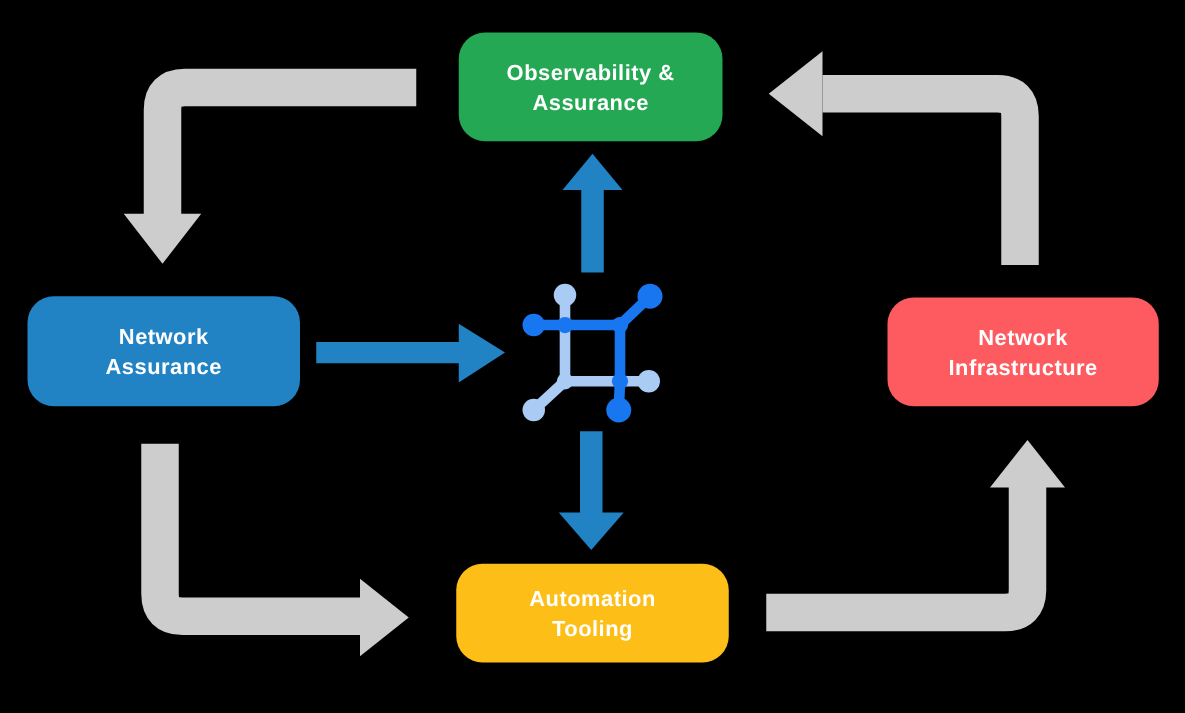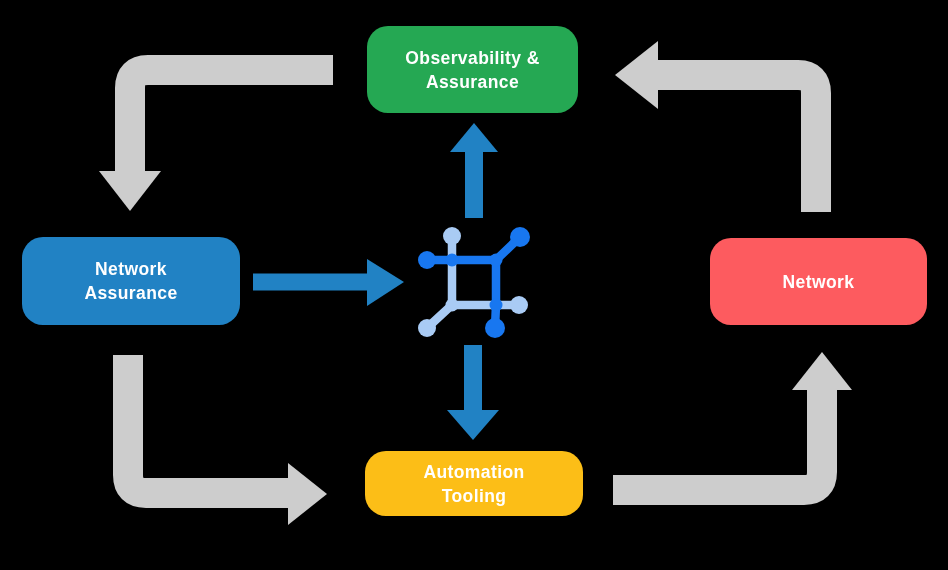--- a/index.html
+++ b/index.html
@@ -25,21 +25,21 @@
     text-align: center;
     color: #ffffff;
     font-size: 17.5px;
     font-weight: 700;
     letter-spacing: 0.4px;
     line-height: 24px;
   }
   #node-observability { left: 367px; top: 26px;  width: 211px; height: 87px; }
   #node-operations    { left: 22px;  top: 237px; width: 218px; height: 88px; }
   #node-infrastructure{ left: 710px; top: 238px; width: 217px; height: 87px; }
-  #node-automation    { left: 365px; top: 451px; width: 218px; height: 65px; }
+  #node-automation    { left: 365px; top: 451px; width: 218px; height: 79px; }
   #arrow-layer {
     position: absolute;
     left: 0; top: 0;
     width: 948px; height: 570px;
   }
 </style>
 </head>
 <body>
 
 <div id="canvas">
@@ -110,20 +110,21 @@
     <span>Assurance</span>
   </div>
 
   <div id="node-operations" class="node" style="background-color: rgb(33, 130, 196);">
     <span>Network</span>
     <span>Assurance</span>
   </div>
 
   <div id="node-infrastructure" class="node" style="background-color: rgb(253, 91, 95);">
     <span>Network</span>
+    <span>Infrastructure</span>
   </div>
 
   <div id="node-automation" class="node" style="background-color: rgb(252, 190, 23);">
     <span>Automation</span>
     <span>Tooling</span>
   </div>
 
 </div>
 
 </body></html>

